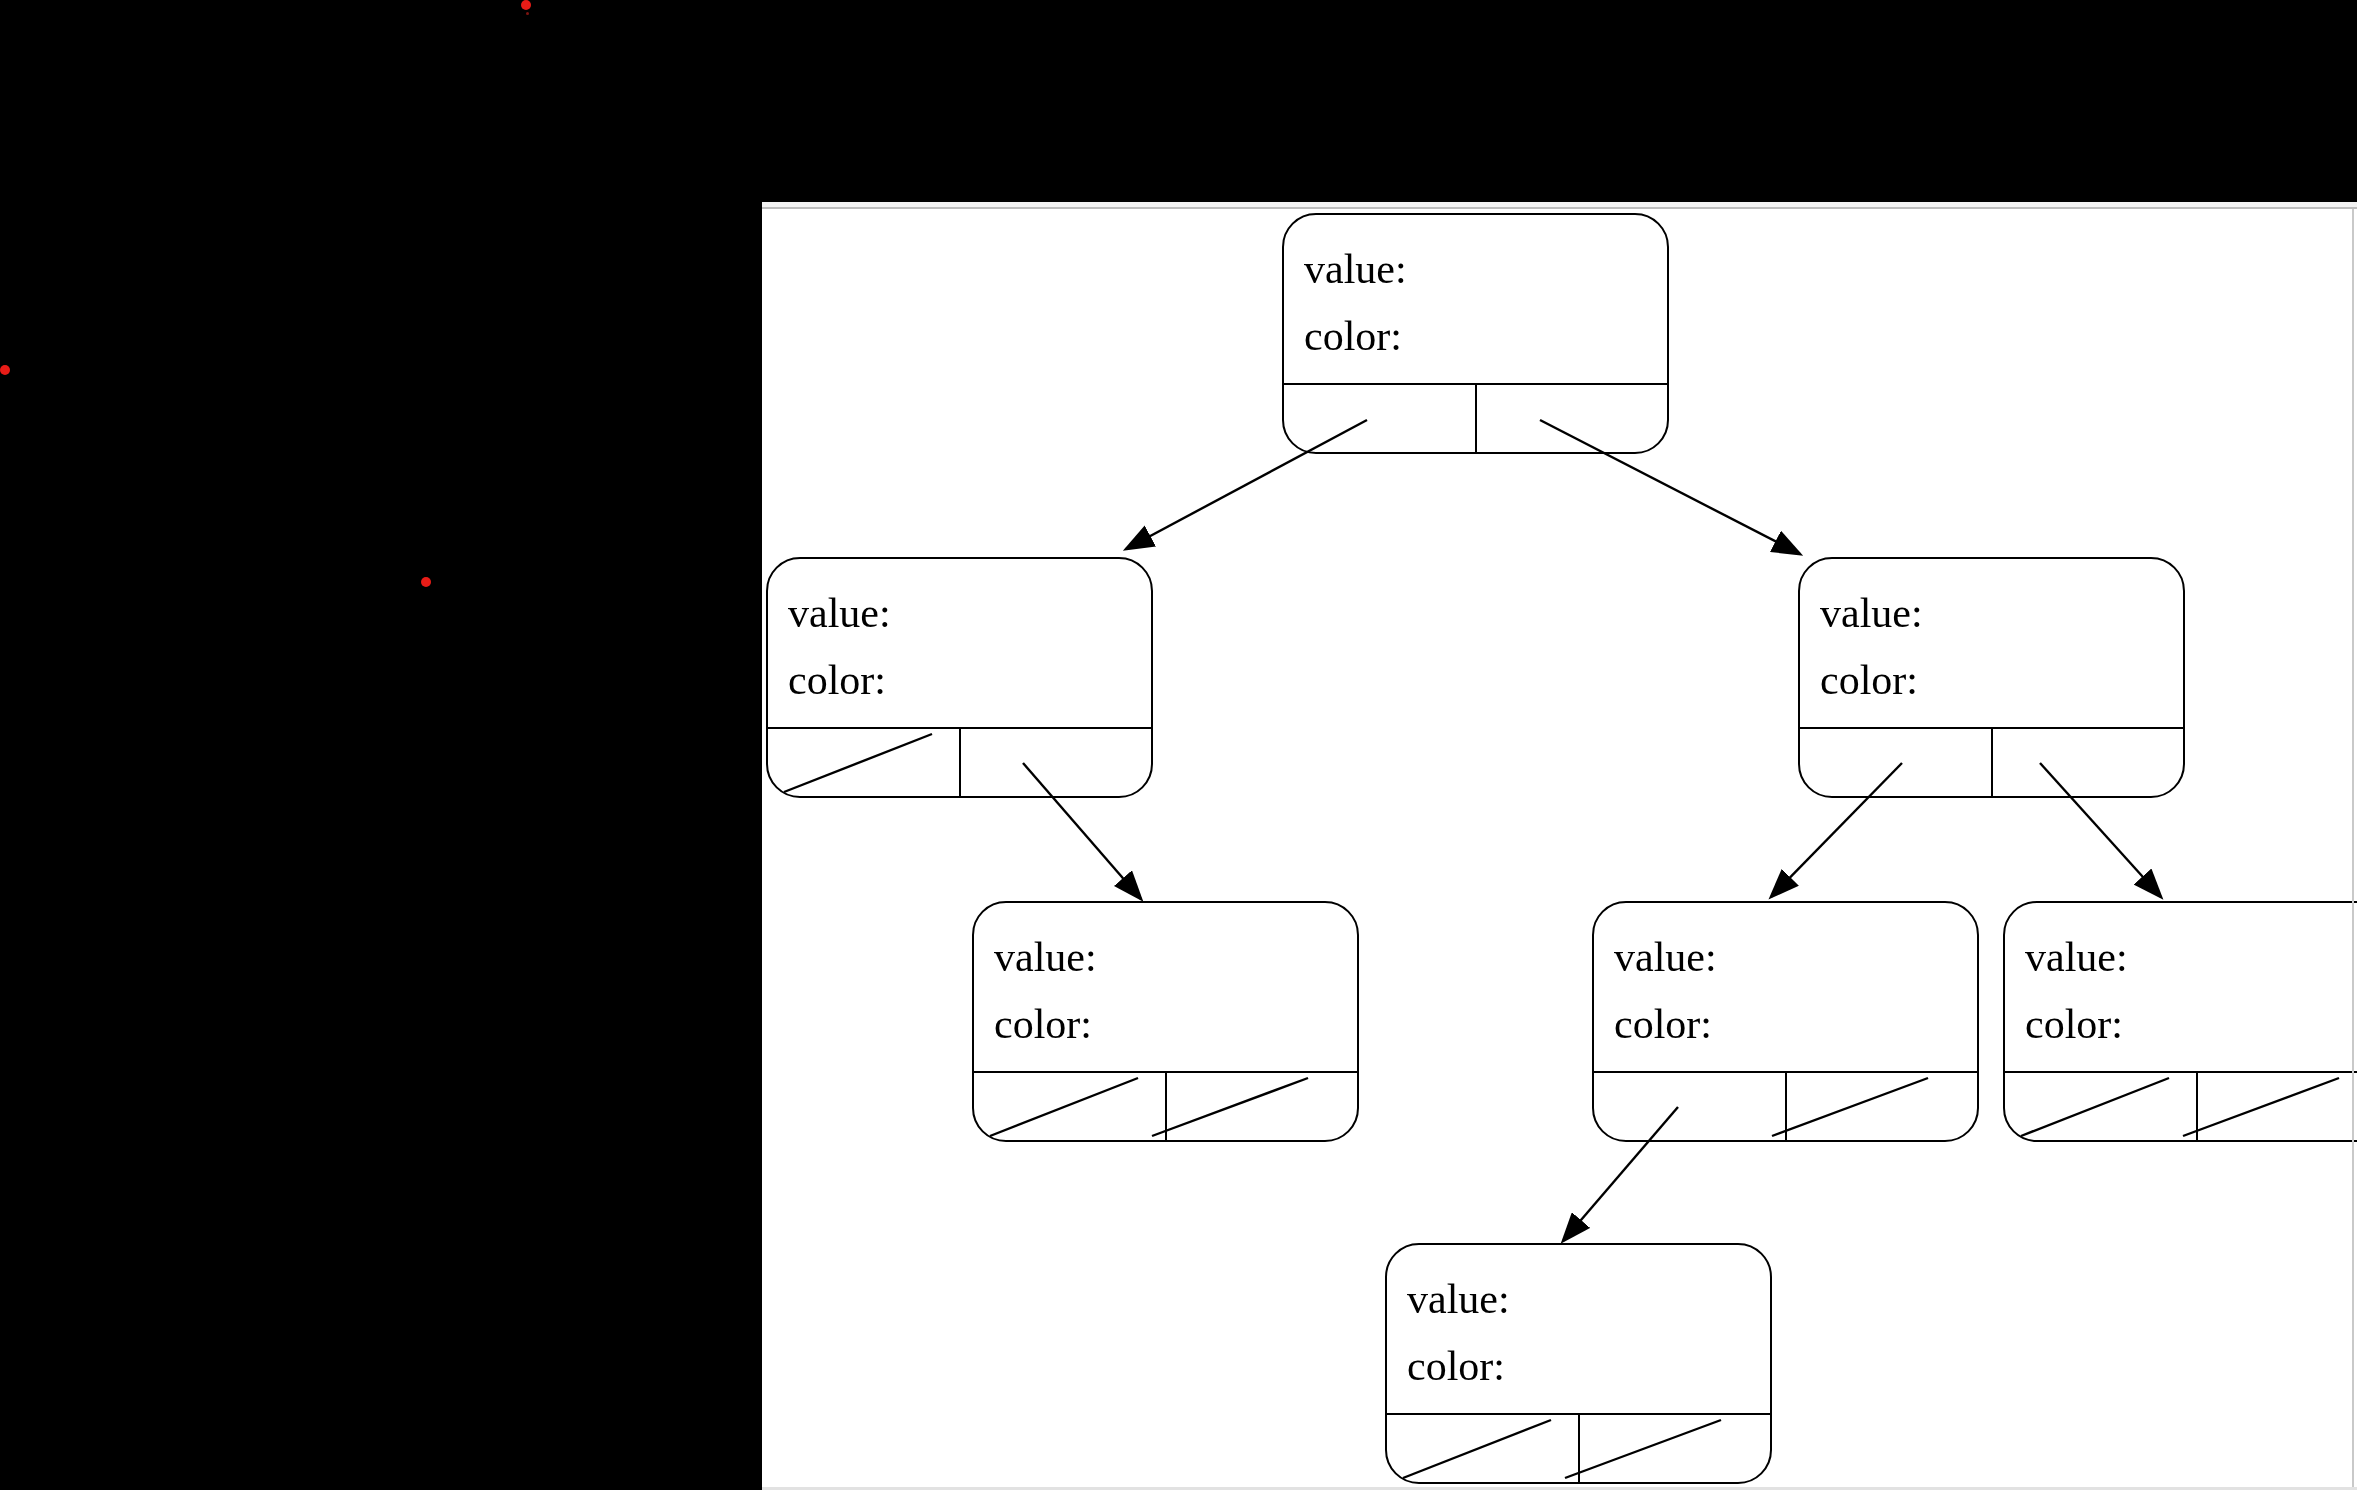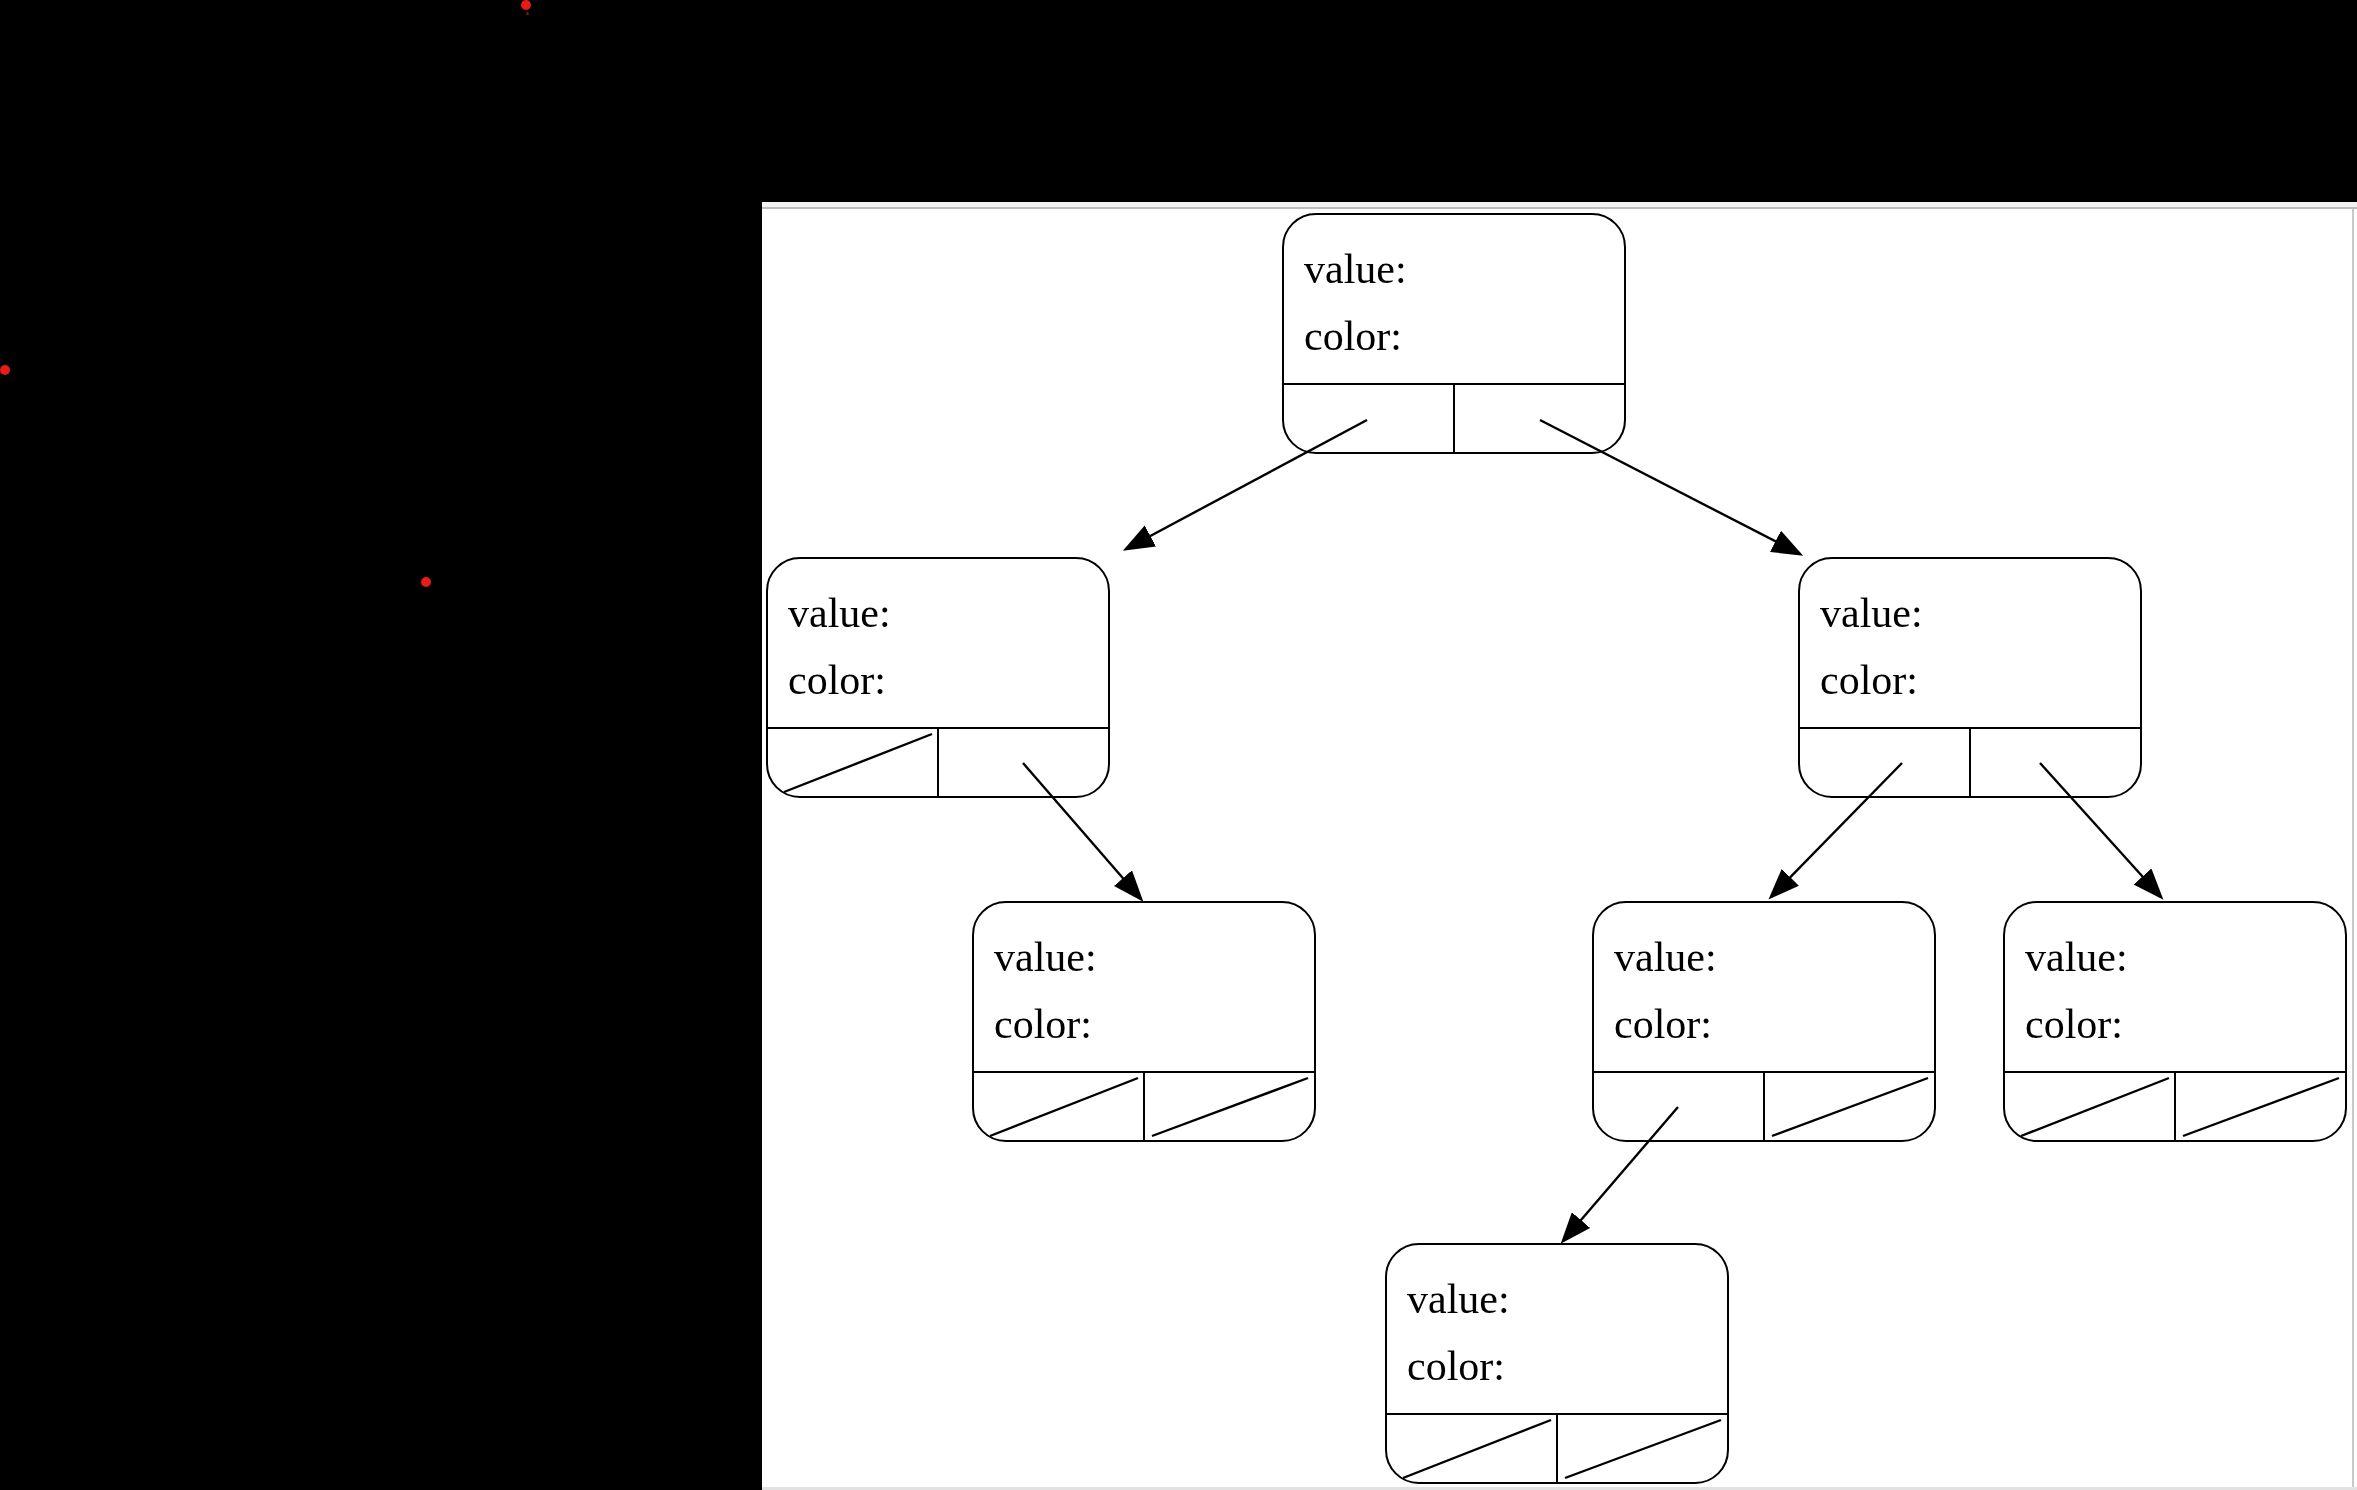--- a/index.html
+++ b/index.html
@@ -38,21 +38,21 @@
   .bottom-strip {
     position: absolute;
     left: 0; right: 0; bottom: 0;
     height: 3px;
     background: #e2e2e2;
   }
 
   
   .node {
     position: absolute;
-    width: 344px;
+    width: 387px;
     height: 241px;
     box-sizing: border-box;
     background: #fff;
     border: 2px solid #000;
     border-radius: 34px;
     display: flex;
     flex-direction: column;
     overflow: hidden;
   }
   .fields {

